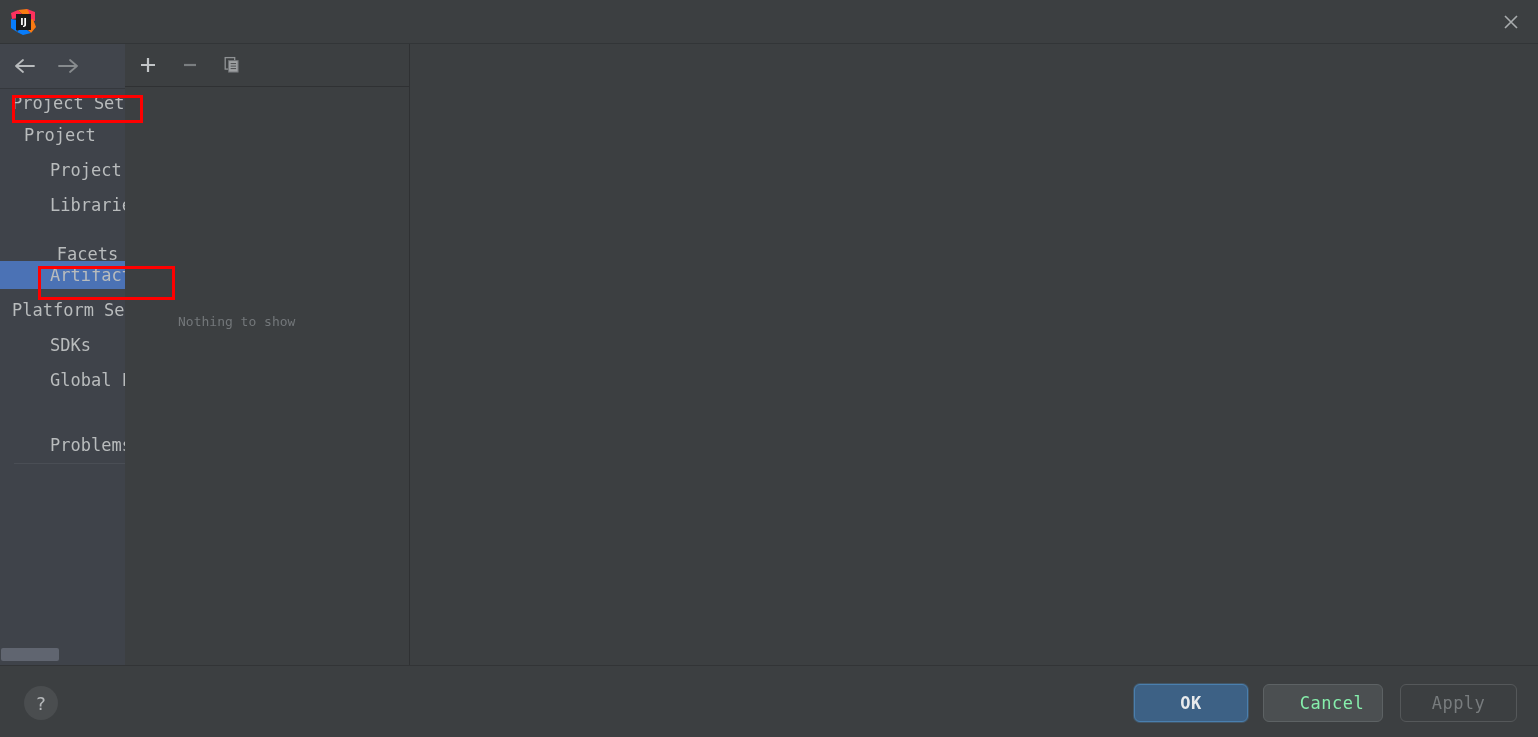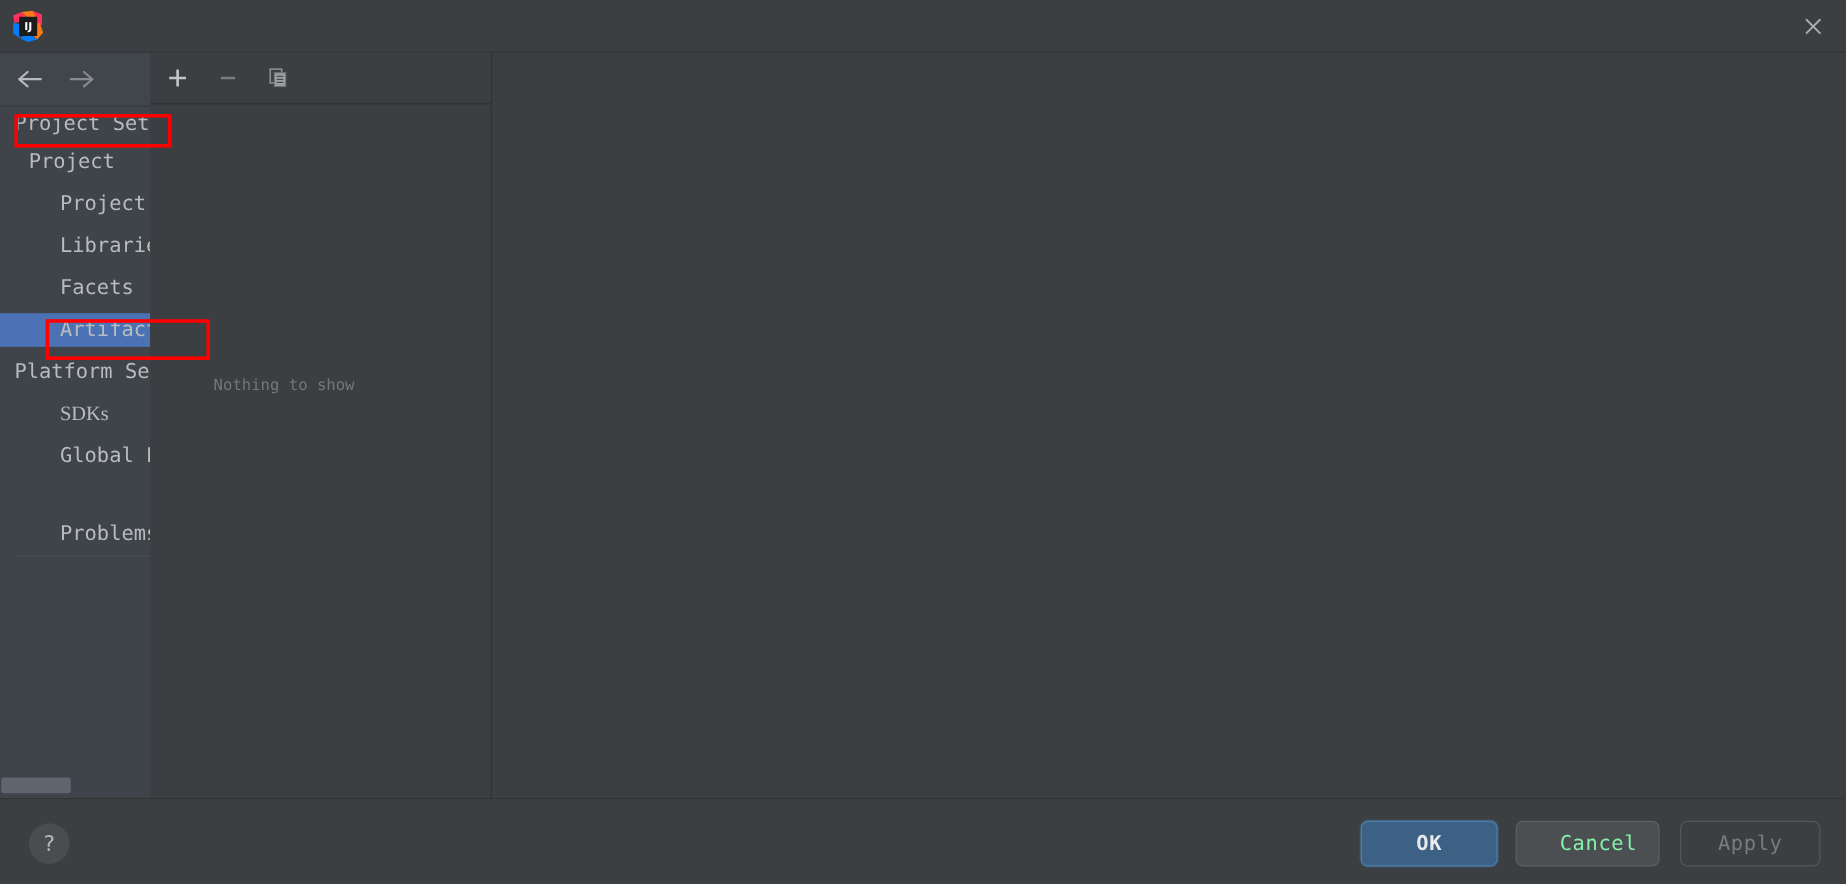--- a/index.html
+++ b/index.html
@@ -210,24 +210,24 @@
           <path d="M3,9 L21,9 M21,9 L14,3 M21,9 L14,15" stroke="#878b8e" stroke-width="1.8" fill="none" stroke-linecap="round" stroke-linejoin="round"></path>
         </svg>
       </div>
     </div>
 
     <div class="tree">
       <div class="tree-item group" style="top:0px;">Project Settings</div>
       <div class="tree-item child" style="top:32px;padding-left:24px;">Project</div>
       <div class="tree-item child" style="top:67px;">Project</div>
       <div class="tree-item child" style="top:102px;">Libraries</div>
-      <div class="tree-item child" style="top:137px;">Facets</div>
+      <div class="tree-item child" style="top:151px;text-align:center;">Facets</div>
       <div class="tree-item child selected" style="top:224px; top:172px;">Artifacts</div>
       <div class="tree-item group" style="top:207px;">Platform Settings</div>
-      <div class="tree-item child" style="top:242px;font-family:Liberation Serif, serif;">SDKs</div>
+      <div class="tree-item child" style="top:242px;">SDKs</div>
       <div class="tree-item child" style="top:277px;">Global Libraries</div>
       <div class="tree-sep"></div>
       <div class="tree-item child" style="top:342px;">Problems</div>
     </div>
 
     <div class="hscroll-track">
       <div class="hscroll-thumb"></div>
     </div>
   </div>
 

